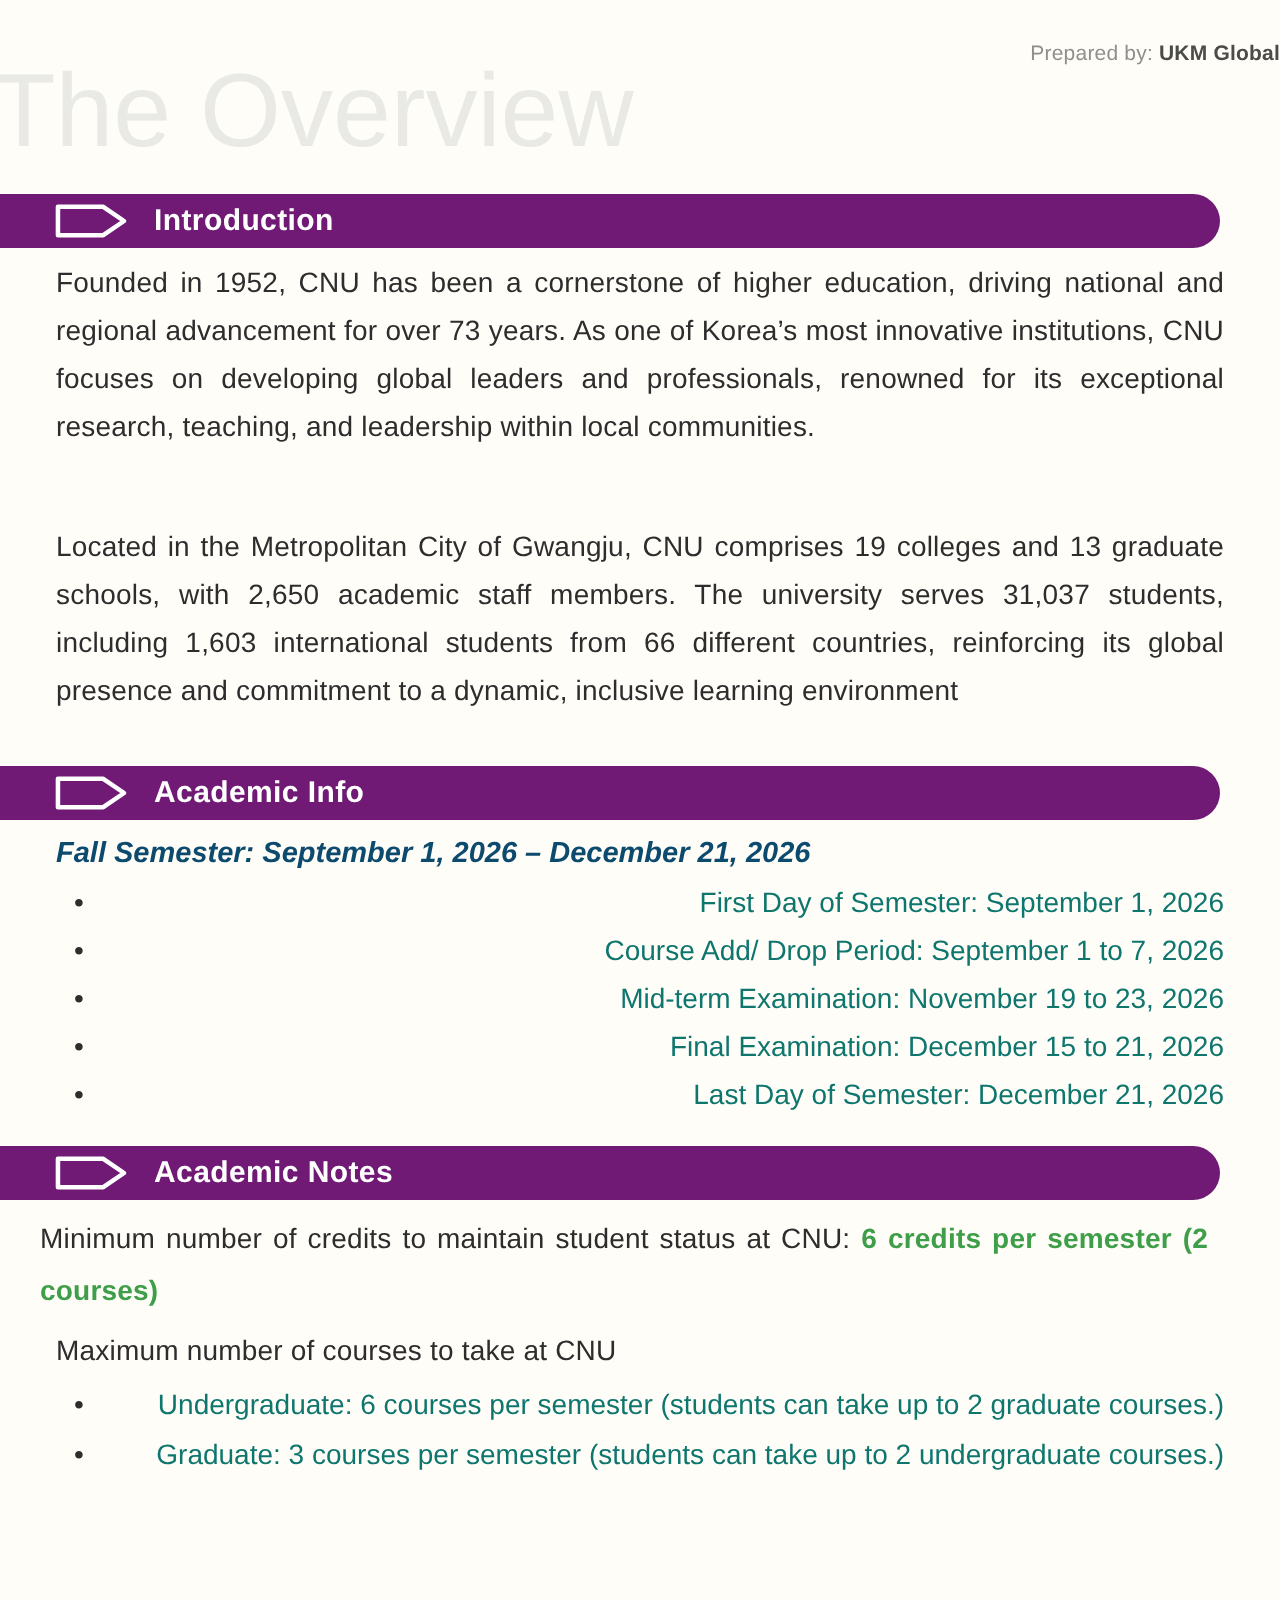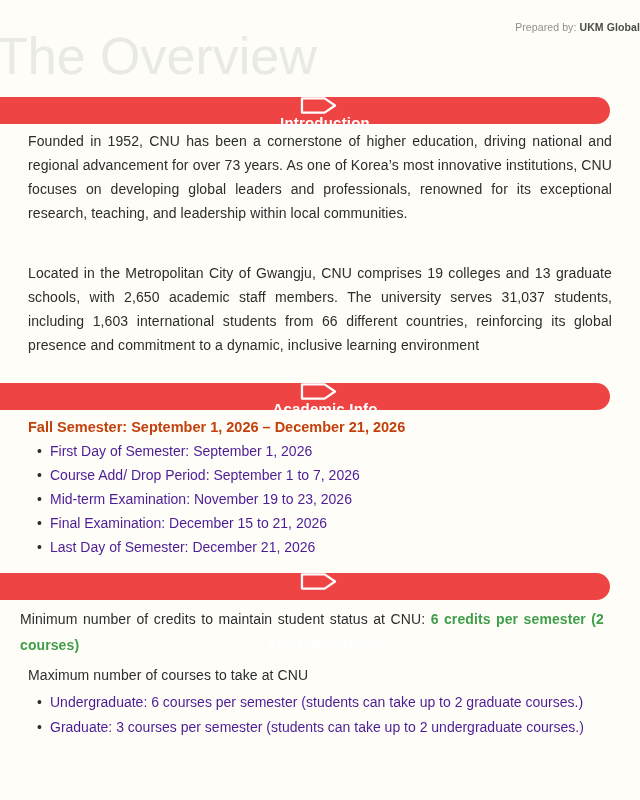--- a/index.html
+++ b/index.html
@@ -42,76 +42,77 @@
     white-space: nowrap;
     line-height: 1.1;
   }
 
   .content { position: absolute; top: 0; left: 0; width: 640px; }
 
   
   .banner {
     width: 610px;
     height: 27px;
-    background: #ef4444;
+    background: #701a75;
     border-radius: 0 14px 14px 0;
     display: flex;
     align-items: center;
     padding-left: 27px;
-    flex-direction: column;
   }
   .banner .tag-icon {
     width: 37px;
     height: 17px;
     flex: 0 0 auto;
     display: block;
   }
   .banner .banner-label {
     color: #FFFFFF;
     font-weight: bold;
     font-size: 15px;
     letter-spacing: 0.2px;
     margin-left: 13px;
     padding-bottom: 1px;
   }
   .banner-intro { margin-top: 97px; }
   .banner-info  { margin-top: 26px; }
-  .banner-notes { margin-top: 14px; gap: 46px; }
+  .banner-notes { margin-top: 14px; }
 
   .body-text {
     margin: 0 28px;
     width: 584px;
     font-size: 14px;
     line-height: 24px;
     text-align: justify;
     color: #2D2D2D;
     letter-spacing: 0.1px;
   }
   .para-1 { margin-top: 5px; }
   .para-2 { margin-top: 36px; }
 
   .subtitle {
     margin: 7px 28px 0 28px;
     font-size: 14.5px;
     line-height: 20px;
     font-weight: bold;
-    color: #c2410c;
+    color: #0c4a6e;
+    font-style: italic;
   }
 
   ul.dot-list {
     list-style: none;
     margin: 2px 28px 0 28px;
     width: 584px;
   }
   ul.dot-list li {
     position: relative;
     padding-left: 22px;
     font-size: 14px;
     line-height: 24px;
-    color: #4c1d95;
+    color: #0f766e;
+    text-align: right;
   }
   ul.dot-list li::before {
     content: "\2022";
     position: absolute;
     left: 9px;
     top: 0;
     color: #2D2D2D;
   }
 
   .notes-min {

